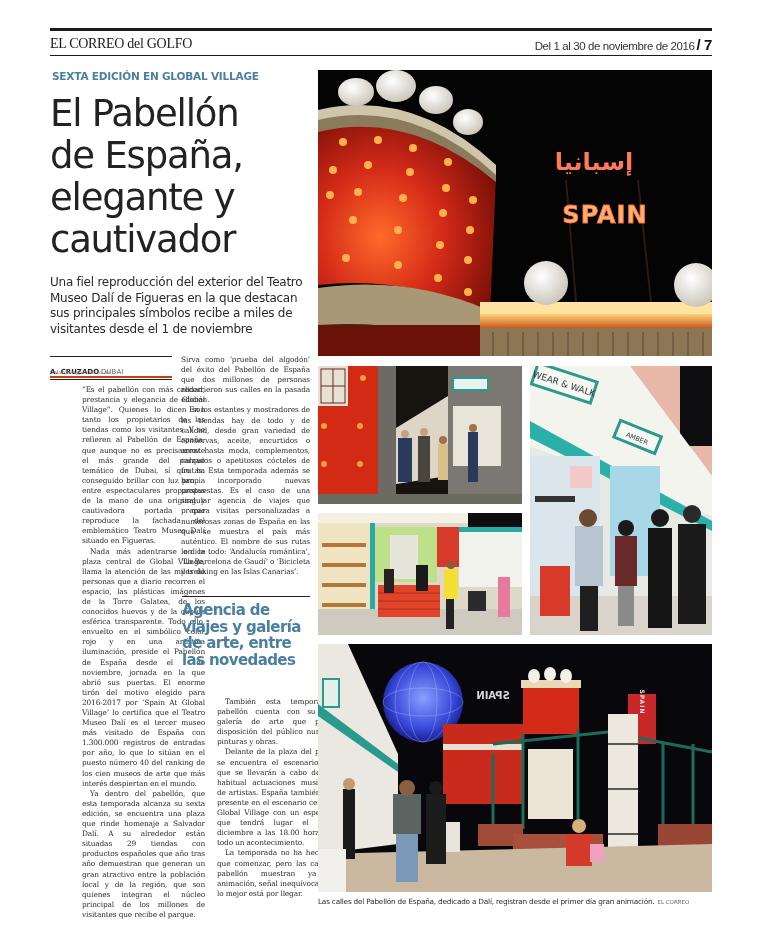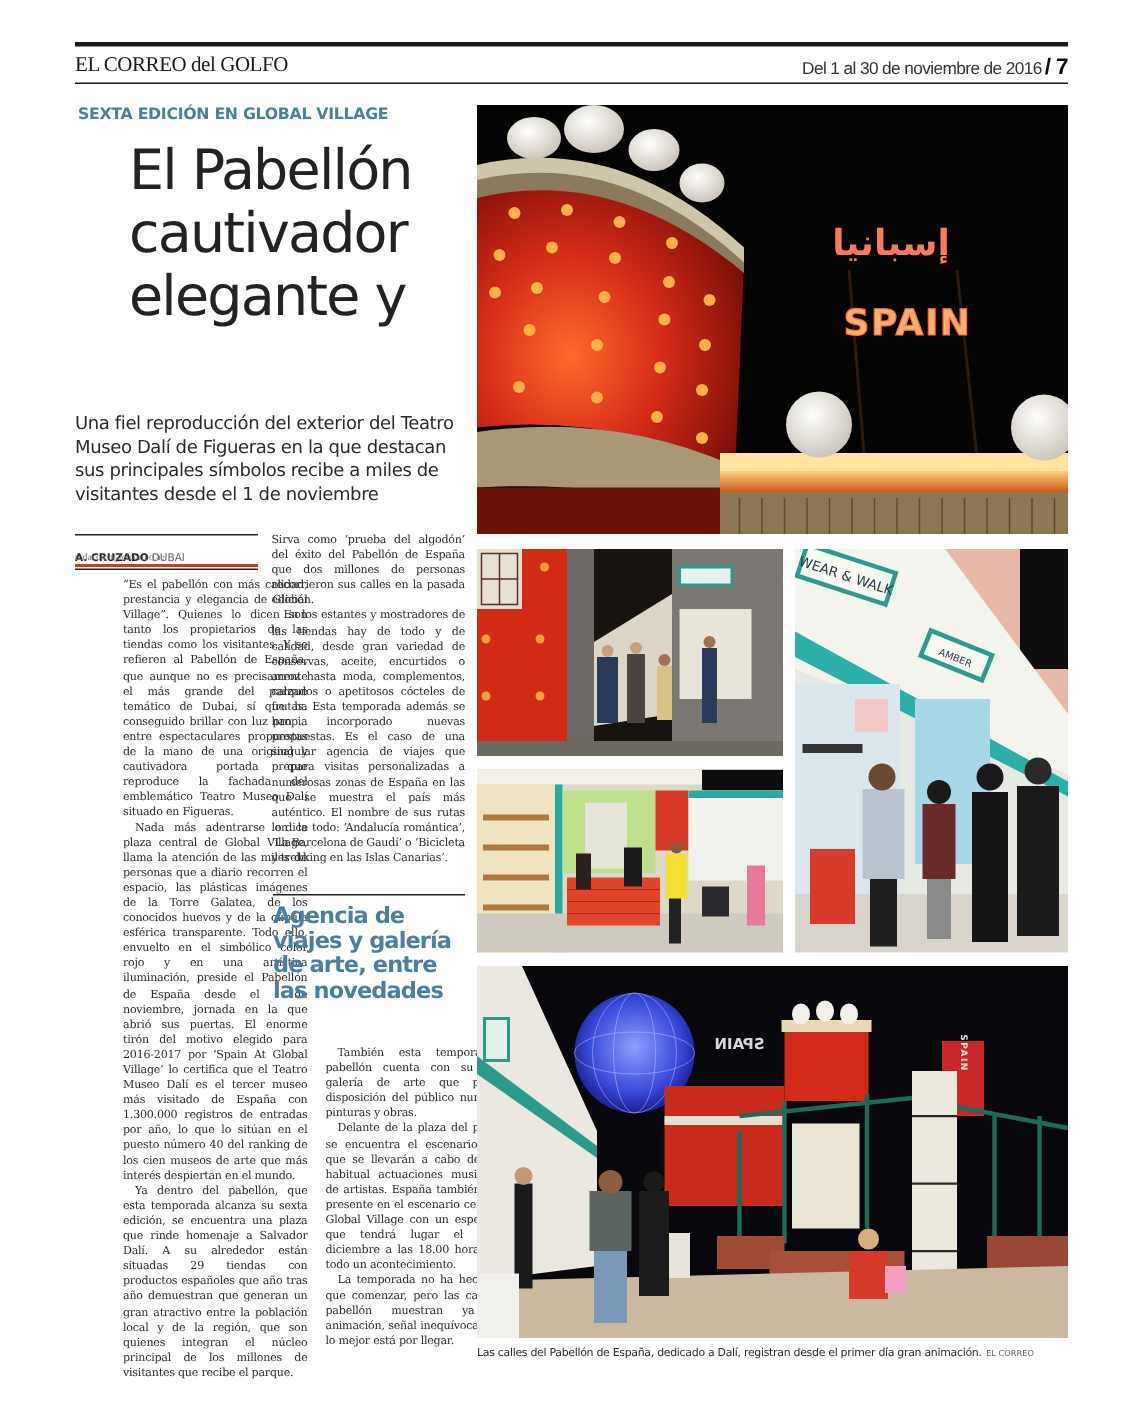--- a/index.html
+++ b/index.html
@@ -7,21 +7,21 @@
   body { position: relative; font-family: "DejaVu Serif", serif; color: #1e1e1e; }
 
   .masthead { position: absolute; left: 50px; top: 28px; width: 662px; height: 28px; border-top: 3px solid #1a1a1a; border-bottom: 1.5px solid #1a1a1a; }
   .masthead .paper { position: absolute; left: 0; top: 5px; font-family: "Liberation Serif", serif; font-size: 14px; letter-spacing: -0.3px; color: #1a1a1a; }
   .masthead .date { position: absolute; right: 0; top: 5px; font-family: "Liberation Sans", sans-serif; font-size: 11.5px; color: #333; letter-spacing: -0.4px; }
   .masthead .date b { font-size: 15px; font-weight: 700; color: #111; margin-left: 2px; }
 
   .kicker { position: absolute; left: 52px; top: 70px; font-family: "DejaVu Sans", sans-serif; font-weight: 700; font-size: 10.5px; color: #4b7fa0; letter-spacing: -0.2px; }
 
   .headline { position: absolute; left: 50px; top: 93px; width: 260px; font-family: "DejaVu Sans", sans-serif; font-size: 37px; line-height: 42px; color: #222; letter-spacing: -1.2px; font-weight: 400; }
-  .headline span { display: block; margin-left: 36px; }
+  .headline span { display: block; }
 
   .deck { position: absolute; left: 50px; top: 275px; width: 265px; font-family: "DejaVu Sans", sans-serif; font-size: 12px; line-height: 15.5px; color: #2a2a2a; letter-spacing: -0.25px; }
 
   .byline-box { position: absolute; left: 50px; top: 356px; width: 122px; border-top: 1.5px solid #222; border-bottom: 1px solid #222; padding: 2px 0 1px 0; }
   .byline-box .name { font-family: "DejaVu Sans", sans-serif; font-size: 7px; font-weight: 700; color: #222; }
   .byline-box .place { font-family: "DejaVu Sans", sans-serif; font-size: 7px; color: #666; font-weight: 400; margin-left: 2px; }
   .byline-email { position: absolute; left: 50px; top: 368px; width: 122px; font-family: Liberation Serif, serif; font-size: 6.5px; color: #777; border-bottom: 2px solid #c2410c; padding-bottom: 1px; }
 
   .col { position: absolute; font-size: 7.4px; line-height: 10.1px; color: #2b2b2b; text-align: justify; letter-spacing: -0.15px; }
   .col p { text-indent: 8px; }
@@ -49,22 +49,23 @@
 <body>
 
 <div class="masthead">
   <span class="paper">EL CORREO del GOLFO</span>
   <span class="date"><span>Del 1 al 30 de noviembre de 2016</span><b>/ 7</b></span>
 </div>
 
 <div class="kicker">SEXTA EDICIÓN EN GLOBAL VILLAGE</div>
 <h1 class="headline">
   <span>El Pabellón</span>
+  <span>de España,</span>
+  <span>elegante y</span>
   <span>cautivador</span>
-  <span>elegante y</span>
 </h1>
 <p class="deck">Una fiel reproducción del exterior del Teatro Museo Dalí de Figueras en la que destacan sus principales símbolos recibe a miles de visitantes desde el 1 de noviembre</p>
 
 <div class="byline-box">
   <span class="name">A. CRUZADO</span><span class="place">DUBAI</span>
 </div>
 <div class="byline-email">redaccion@elcorreo.ae</div>
 
 <div class="col col1">
   <p class="noindent">“Es el pabellón con más calidad, prestancia y elegancia de Global Village”. Quienes lo dicen son tanto los propietarios de las tiendas como los visitantes. Y se refieren al Pabellón de España, que aunque no es precisamente el más grande del parque temático de Dubai, sí que ha conseguido brillar con luz propia entre espectaculares propuestas de la mano de una original y cautivadora portada que reproduce la fachada del emblemático Teatro Museo Dalí situado en Figueras.</p>

